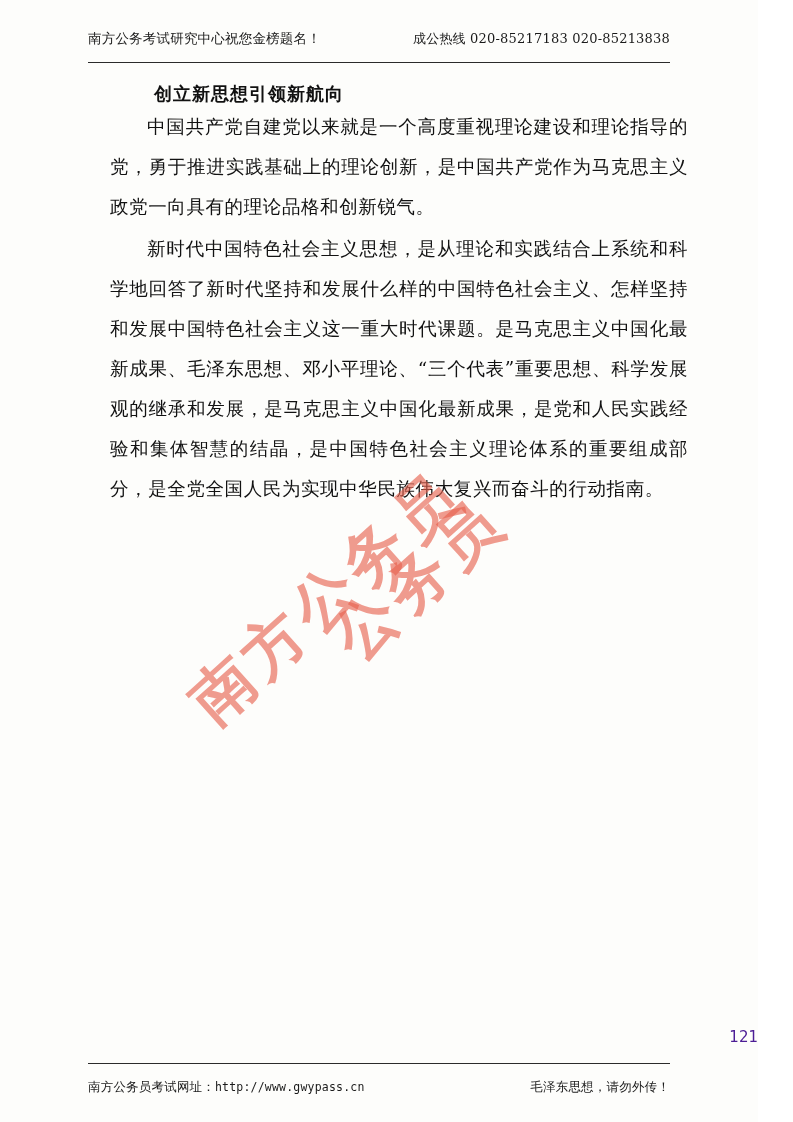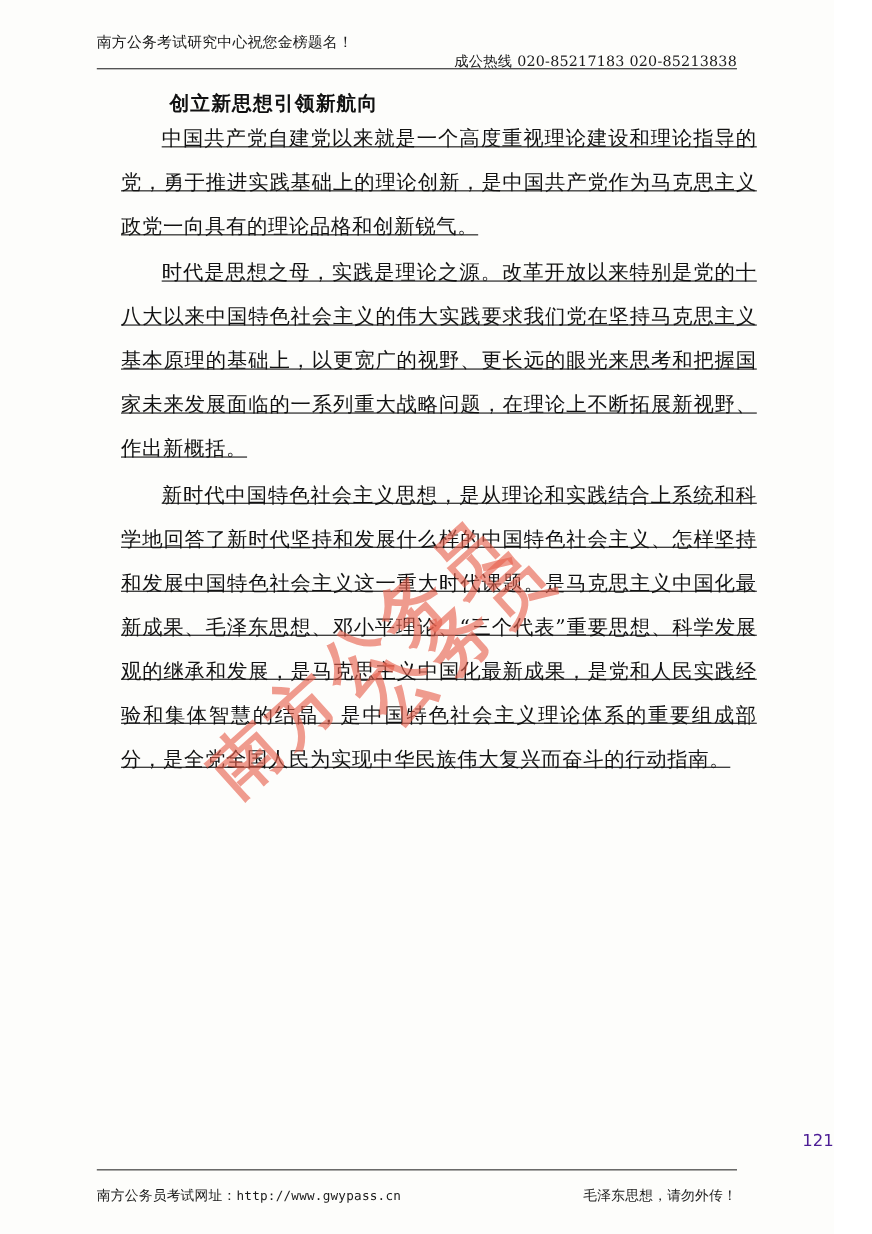--- a/index.html
+++ b/index.html
@@ -30,21 +30,20 @@
     display: flex;
     justify-content: space-between;
     align-items: flex-start;
     font-size: 13.5px;
     color: #1a1a1a;
     letter-spacing: 0.2px;
   }
   .header-right {
     font-size: 13px;
     white-space: nowrap;
-    margin-top: 17px;
   }
   .header-rule {
     position: absolute;
     top: 62px;
     left: 88px;
     right: 88px;
     border-top: 1px solid #2b2b2b;
     height: 0;
   }
   
@@ -64,21 +63,20 @@
   }
   p.para {
     margin: 0 0 2px 0;
     font-size: 18.5px;
     line-height: 40px;
     color: #121212;
     text-align: justify;
     text-justify: inter-ideograph;
     text-indent: 2em;
     letter-spacing: 0.6px;
-    text-decoration: underline;
   }
   
   .watermark {
     position: absolute;
     left: 150px;
     top: 380px;
     width: 420px;
     height: 380px;
     pointer-events: none;
     z-index: 5;
@@ -142,21 +140,20 @@
 
   <div class="header">
     <div class="header-left">南方公务考试研究中心祝您金榜题名！</div>
     <div class="header-right">成公热线 020-85217183 020-85213838</div>
   </div>
   <div class="header-rule"></div>
 
   <div class="content">
     <h1 class="doc-title">创立新思想引领新航向</h1>
     <p class="para">中国共产党自建党以来就是一个高度重视理论建设和理论指导的党，勇于推进实践基础上的理论创新，是中国共产党作为马克思主义政党一向具有的理论品格和创新锐气。</p>
-    <p class="para">时代是思想之母，实践是理论之源。改革开放以来特别是党的十八大以来中国特色社会主义的伟大实践要求我们党在坚持马克思主义基本原理的基础上，以更宽广的视野、更长远的眼光来思考和把握国家未来发展面临的一系列重大战略问题，在理论上不断拓展新视野、作出新概括。</p>
     <p class="para">新时代中国特色社会主义思想，是从理论和实践结合上系统和科学地回答了新时代坚持和发展什么样的中国特色社会主义、怎样坚持和发展中国特色社会主义这一重大时代课题。是马克思主义中国化最新成果、毛泽东思想、邓小平理论、“三个代表”重要思想、科学发展观的继承和发展，是马克思主义中国化最新成果，是党和人民实践经验和集体智慧的结晶，是中国特色社会主义理论体系的重要组成部分，是全党全国人民为实现中华民族伟大复兴而奋斗的行动指南。</p>
   </div>
 
   <div class="watermark">
     <span class="wm1">南方公务员</span>
     <span class="wm2">公务员</span>
   </div>
 
   <div class="page-number">121</div>
   <div class="footer-rule"></div>

